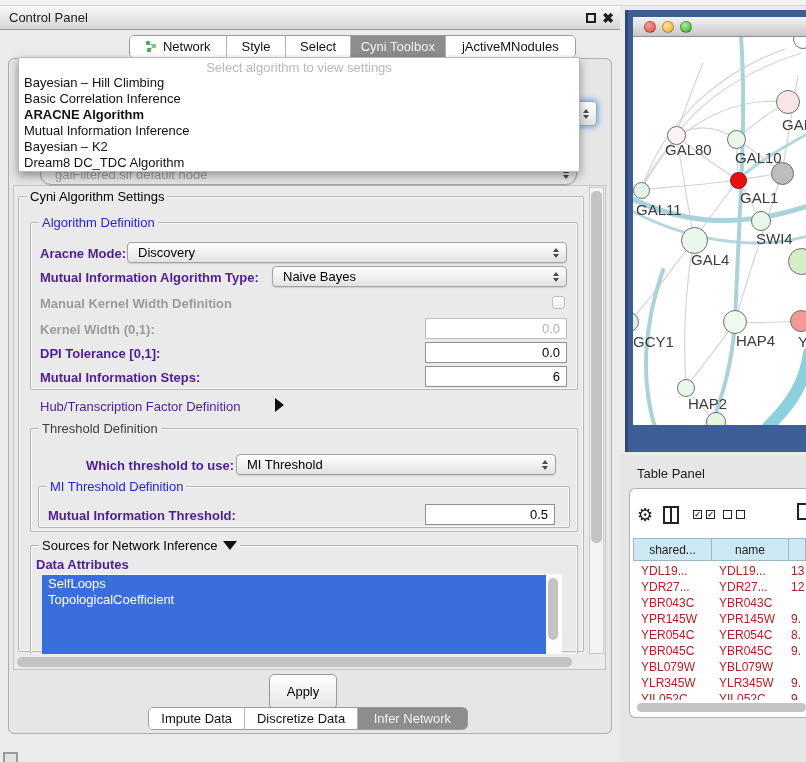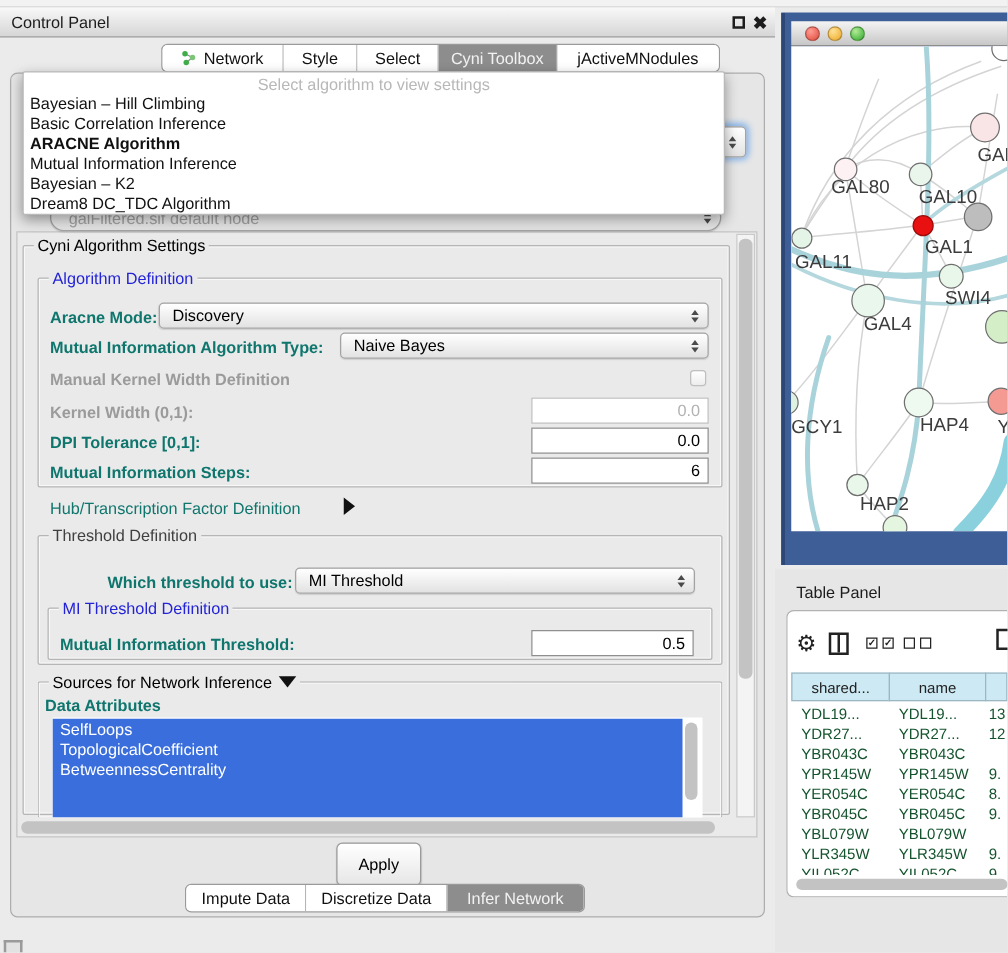--- a/index.html
+++ b/index.html
@@ -23,21 +23,21 @@
   .seg { display:flex; align-items:center; justify-content:center; gap:5px; border-right:1px solid #b5b5b5; color:#111; background:#fff; white-space:nowrap; }
   .seg:last-child { border-right:none; }
   .seg.sel { background:#8d8d8d; color:#f2f2f2; }
 
   
   #viewport { left:13px; top:185px; width:593px; height:485px; background:#eaeaea; border:1px solid #c4c4c4; }
   .group { position:absolute; border:1px solid #b6b6b6; border-radius:2px; box-shadow:inset 0 0 0 1px rgba(255,255,255,.65); }
   .legend { position:absolute; top:-8px; font-size:13px; background:#eaeaea; padding:0 3px; white-space:nowrap; }
   .legend.blue { color:#2424d6; }
   .legend.green { color:#404040; }
-  .lbl { position:absolute; font-size:13px; font-weight:bold; color:#0f766e; white-space:nowrap; }
+  .lbl { position:absolute; font-size:13px; font-weight:bold; color:#4c1d95; white-space:nowrap; }
   .lbl.dis { color:#9b9b9b; }
 
   .combo { position:absolute; border:1px solid #a3a3a3; border-radius:4px;
     background:linear-gradient(#ffffff,#e2e2e2); font-size:13px; display:flex; align-items:center; padding-left:10px; box-shadow:0 1px 1px rgba(0,0,0,.12); }
   .stepper { position:absolute; right:7px; top:50%; transform:translateY(-50%); display:flex; flex-direction:column; gap:2px; }
   .tri-up { width:0; height:0; border-left:3.5px solid transparent; border-right:3.5px solid transparent; border-bottom:4.5px solid #4a4a4a; }
   .tri-down { width:0; height:0; border-left:3.5px solid transparent; border-right:3.5px solid transparent; border-top:4.5px solid #4a4a4a; }
 
   .tinput { position:absolute; border:1px solid #8f8f8f; background:#fff; font-size:13px;
     display:flex; align-items:center; justify-content:flex-end; padding-right:6px; }
@@ -75,21 +75,21 @@
   .nlabel { position:absolute; font-size:15px; color:#3c3c3c; white-space:nowrap; }
 
   
   #tp-section { left:620px; top:455px; width:186px; height:307px; background:#e6e6e6; }
   #tp-title { left:637px; top:466px; font-size:13px; color:#1c1c1c; }
   #tp-panel { left:629px; top:488px; width:177px; height:230px; background:#fff; border:1px solid #b1b1b1; border-radius:6px 0 0 6px; border-right:none; }
   .tool-icon { position:absolute; color:#222; }
   .sq-icon { position:absolute; border:2px solid #222; background:#fff; }
   .cb-mini { position:absolute; width:9px; height:9px; border:1.5px solid #222; font-size:8px; line-height:8px; text-align:center; color:#222; font-weight:bold; }
   .th { position:absolute; top:538px; height:23px; background:#cde9f4; border:1px solid #9db6c2; font-size:12px; color:#222; display:flex; align-items:center; justify-content:center; }
-  .td { position:absolute; font-size:12px; color:#14532d; white-space:nowrap; height:16px; line-height:16px; }
+  .td { position:absolute; font-size:12px; color:#b91c1c; white-space:nowrap; height:16px; line-height:16px; }
 
   #bl-square { left:3px; top:752px; width:15px; height:10px; border:2px solid #9a9a9a; border-bottom:none; background:#e2e2e2; }
   #top-strip { left:0; top:0; width:806px; height:6px; background:#f2f2f2; border-bottom:1px solid #d6d6d6; }
 </style>
 </head>
 <body>
 
 <div id="top-strip" class="abs"></div>
 
 <div id="cw-titlebar" class="abs">
@@ -226,21 +226,20 @@
     <span>Sources for Network Inference</span>
     <span style="width:0;height:0;border-left:7px solid transparent;border-right:7px solid transparent;border-top:9px solid #111;"></span>
   </span>
 </div>
 <span class="lbl" style="left:36px; top:557px;">Data Attributes</span>
 
 <div id="attr-list">
   <div class="attr-sel-bg"></div>
   <div class="attr-item" style="top:18px;">TopologicalCoefficient</div>
   <div class="attr-item" style="top:2px;">SelfLoops</div>
-  <div class="attr-item" style="top:34px;">BetweennessCentrality</div>
   <div class="sb-thumb-v" style="left:506px; top:4px; width:10px; height:62px;"></div>
 </div>
 
 <div class="sb-track-v" style="left:589px; top:187px; width:15px; height:467px;"></div>
 <div class="sb-thumb-v" style="left:591px; top:191px; width:11px; height:352px;"></div>
 <div class="sb-thumb-h" style="left:17px; top:657px; width:555px; height:10px;"></div>
 
 <div id="apply-btn" class="abs">
   <span>Apply</span>
 </div>

